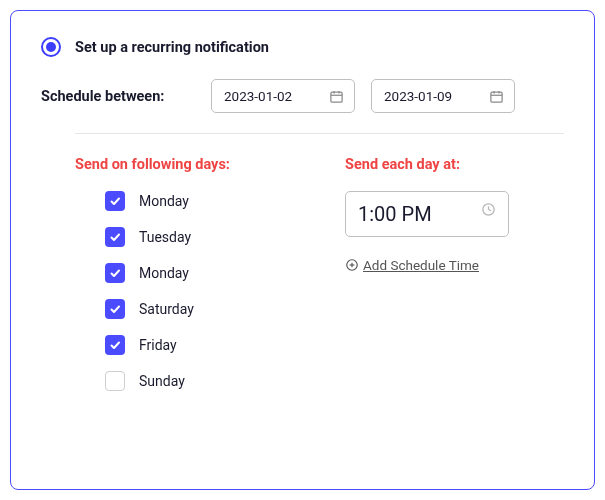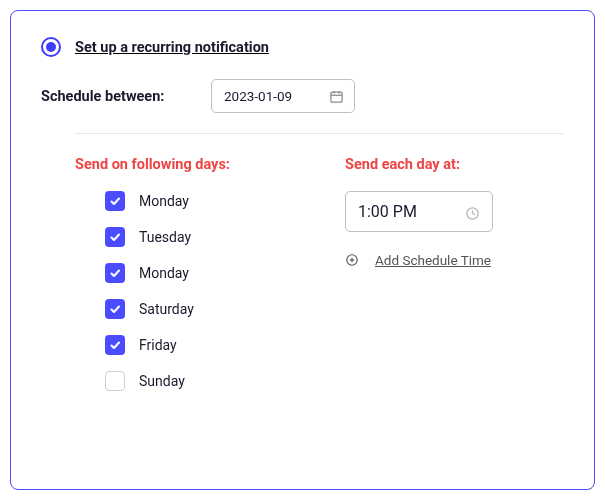--- a/index.html
+++ b/index.html
@@ -15,21 +15,20 @@
     border: 1.5px solid #4b4bff;
     border-radius: 8px;
     padding: 26px 30px;
     position: relative;
   }
   .radio-row {
     display: flex;
     align-items: center;
     gap: 14px;
     margin-bottom: 22px;
-    text-decoration: underline;
   }
   .radio-outer {
     width: 20px;
     height: 20px;
     border: 2px solid #3d3dff;
     border-radius: 50%;
     display: flex;
     align-items: center;
     justify-content: center;
     flex-shrink: 0;
@@ -109,34 +108,34 @@
     border: 1.5px solid #cfcfcf;
     background: #fff;
   }
   .checkbox svg { display: block; }
   .day-label {
     font-size: 14px;
     color: #1a1a2e;
   }
   .time-input {
     display: flex;
-    align-items: flex-end;
+    align-items: flex-start;
     justify-content: space-between;
     border: 1px solid #bfbfbf;
     border-radius: 5px;
     padding: 10px 12px;
-    width: 148px;
-    font-size: 16px;
+    width: 164px;
+    font-size: 20px;
     color: #1a1a2e;
     margin-bottom: 20px;
   }
   .add-time-row {
     display: flex;
     align-items: center;
-    gap: 16px;
+    gap: 4px;
     font-size: 13.5px;
     color: #555;
   }
   .add-time-label {
     text-decoration: underline;
   }
   .icon-svg { flex-shrink: 0; }
 </style>
 </head>
 <body>
@@ -146,20 +145,29 @@
   <div class="radio-row">
     <div class="radio-outer">
       <div class="radio-inner"></div>
     </div>
     <div class="radio-label">Set up a recurring notification</div>
   </div>
 
   <div class="schedule-row">
     <div class="schedule-label">Schedule between:</div>
 
+    <div class="date-input">
+      <span>2023-01-02</span>
+      <svg class="icon-svg" width="15" height="15" viewBox="0 0 24 24" fill="none" stroke="#8a8a8a" stroke-width="2">
+        <rect x="3" y="5" width="18" height="16" rx="2"></rect>
+          <line x1="3" y1="10" x2="21" y2="10"></line>
+          <line x1="8" y1="3" x2="8" y2="7"></line>
+          <line x1="16" y1="3" x2="16" y2="7"></line>
+      </svg>
+    </div>
 
     <div class="date-input">
       <span>2023-01-09</span>
       <svg class="icon-svg" width="15" height="15" viewBox="0 0 24 24" fill="none" stroke="#8a8a8a" stroke-width="2">
         <rect x="3" y="5" width="18" height="16" rx="2"></rect>
           <line x1="3" y1="10" x2="21" y2="10"></line>
           <line x1="8" y1="3" x2="8" y2="7"></line>
           <line x1="16" y1="3" x2="16" y2="7"></line>
       </svg>
     </div>

